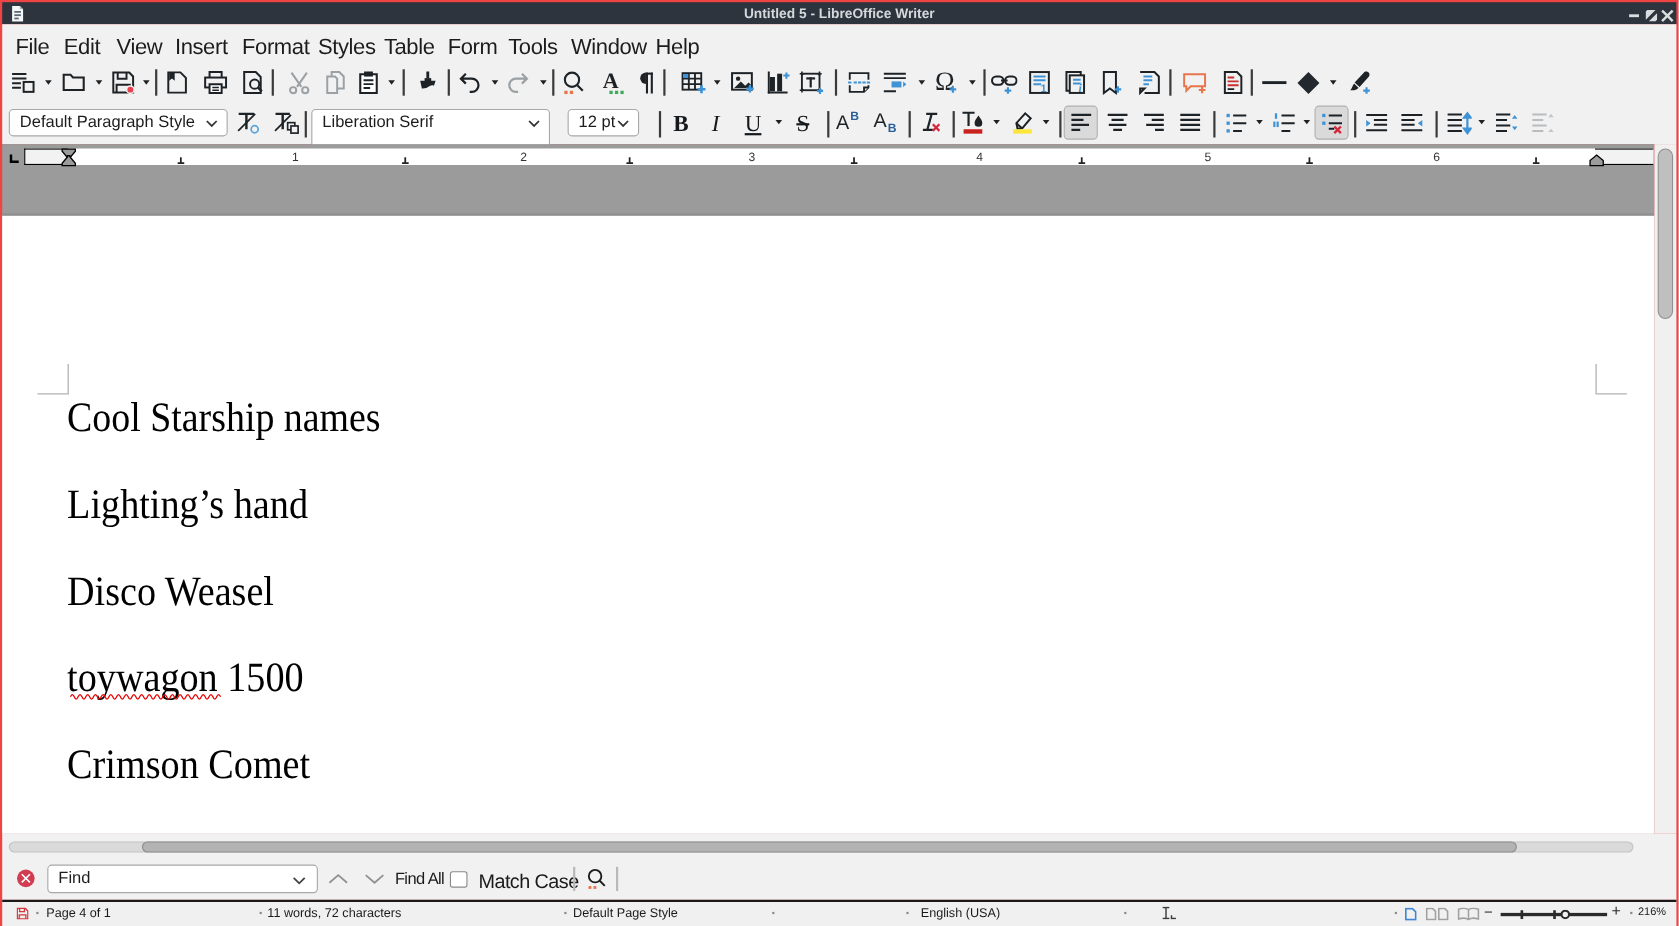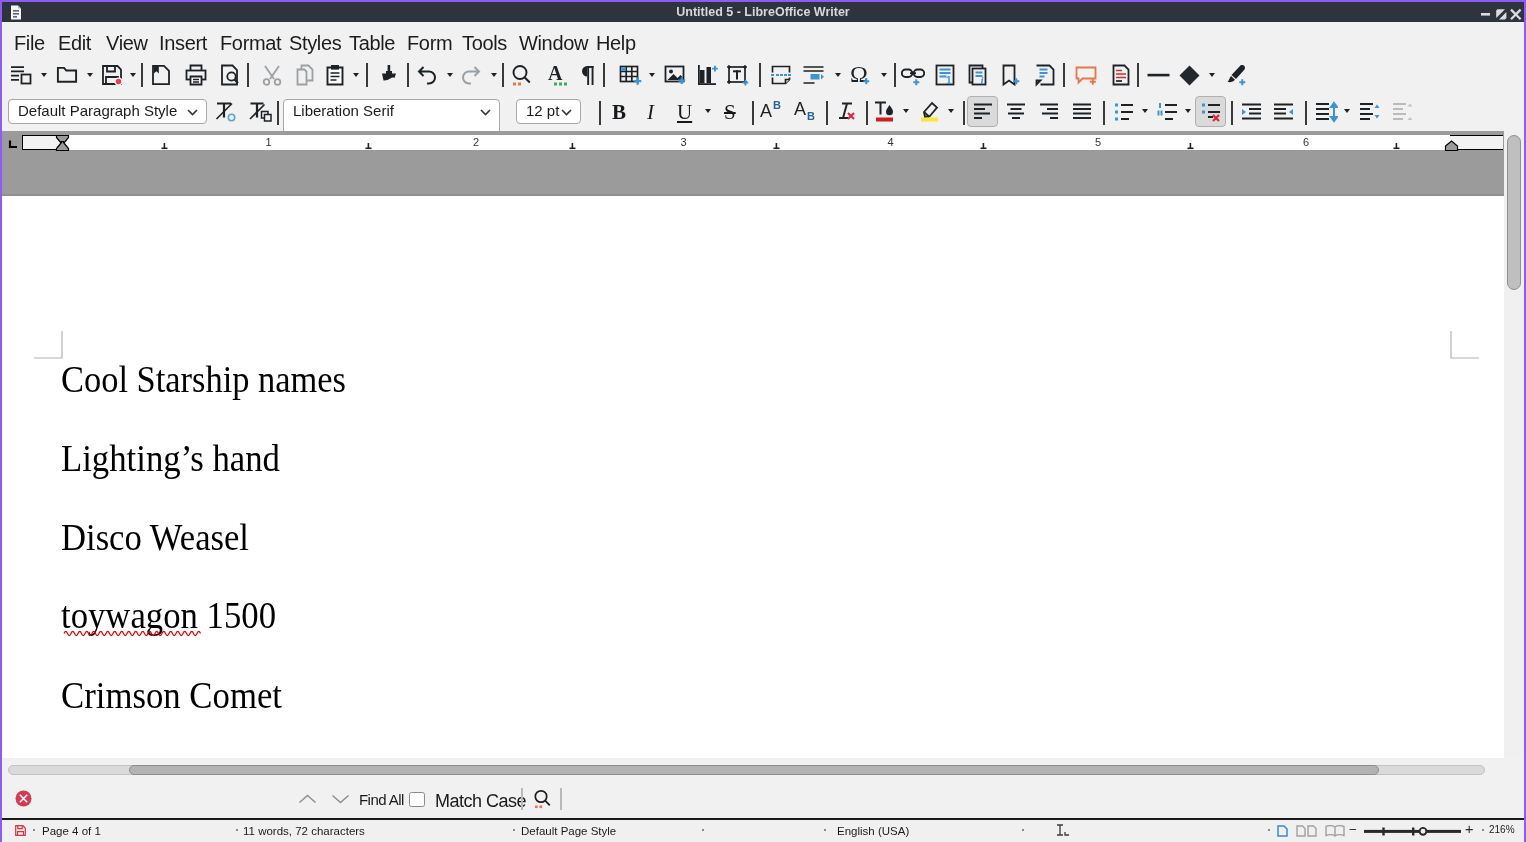--- a/index.html
+++ b/index.html
@@ -1,18 +1,18 @@
 <!DOCTYPE html>
 <html><head>
 <meta charset="utf-8">
 <style>
   html,body{margin:0;padding:0;}
   body{width:1526px;height:842px;overflow:hidden;font-family:"Liberation Sans",sans-serif;}
   .abs{position:absolute;}
-  #win{position:absolute;left:0;top:0;width:1526px;height:842px;background:#8b5cf6;}
+  #win{position:absolute;left:0;top:0;width:1526px;height:842px;background:#ef4444;}
   #titlebar{position:absolute;left:2px;top:2px;width:1522px;height:20px;background:#2e343d;}
   #title{position:absolute;left:0;top:3px;width:100%;text-align:center;font-size:12.5px;font-weight:bold;color:#d5d9dc;}
   #menubar{position:absolute;left:2px;top:22px;width:1522px;height:109px;background:#f1f1f1;}
   #tb1,#tb2,#findbar,#docarea2,#sbitems{position:absolute;left:0;top:0;width:1526px;height:842px;pointer-events:none;}
   .mi{position:absolute;top:32px;font-size:20px;letter-spacing:-0.35px;color:#1c1c1c;white-space:pre;}
   .sep1{position:absolute;top:63px;width:1.5px;height:24px;background:#3a3a3a;}
   .sep2{position:absolute;top:101px;width:1.5px;height:24px;background:#3a3a3a;}
   .ico{position:absolute;}
   .dd{position:absolute;width:0;height:0;border-left:3.8px solid transparent;border-right:3.8px solid transparent;border-top:4.6px solid #1d2226;}
   .combo{position:absolute;background:#fff;border:1px solid #a8a8a8;border-radius:4px;box-sizing:border-box;}
@@ -492,20 +492,26 @@
     <div id="vthumb"></div>
 <div id="botzone">
   <div class="abs" style="left:6px;top:7px;width:1477px;height:10px;background:#dadada;border:1px solid #c2c2c2;border-radius:5.5px;box-sizing:border-box"></div>
   <div class="abs" style="left:127px;top:7px;width:1250px;height:10px;background:#b3b3b3;border:1px solid #8d8d8d;border-radius:5.5px;box-sizing:border-box"></div>
 </div>
 <div id="findbar">
   <svg class="abs" style="left:15px;top:790px" width="17" height="17" viewBox="0 0 17 17">
     <circle cx="8.5" cy="8.5" r="8" fill="#d23c50"></circle>
     <path d="M4.8 4.8 l7.4 7.4 M12.2 4.8 l-7.4 7.4" stroke="#fff" stroke-width="1.5"></path>
   </svg>
+  <div class="combo" style="left:43px;top:786px;width:246px;height:26px">
+        <span style="top:3px">Find</span>
+    <svg class="abs" style="right:10px;top:10px" width="12" height="8" viewBox="0 0 12 8">
+          <path d="M1 1 l5 5 L11 1" stroke="#444" stroke-width="1.7" fill="none"></path>
+        </svg>
+  </div>
   <svg class="abs" style="left:298px;top:794px" width="19" height="10" viewBox="0 0 19 10">
         <path d="M1.5 8.5 L9.5 1.5 L17.5 8.5" stroke="#909090" stroke-width="1.6" fill="none"></path>
       </svg>
   <svg class="abs" style="left:331px;top:794px" width="19" height="10" viewBox="0 0 19 10">
         <path d="M1.5 1.5 L9.5 8.5 L17.5 1.5" stroke="#909090" stroke-width="1.6" fill="none"></path>
       </svg>
   <span class="abs" style="left:359px;top:791px;font-size:15px;letter-spacing:-0.55px;color:#1a1a1a">Find All</span>
   <div class="abs" style="left:409px;top:791.5px;width:15.5px;height:15.5px;background:#fff;border:1px solid #8a8a8a;border-radius:2.5px;box-sizing:border-box"></div>
   <span class="abs" style="left:435px;top:791px;font-size:18px;letter-spacing:-0.5px;color:#1a1a1a">Match Case</span>
   <div class="abs" style="left:521px;top:788px;width:1.5px;height:22px;background:#b9b9b9"></div>

